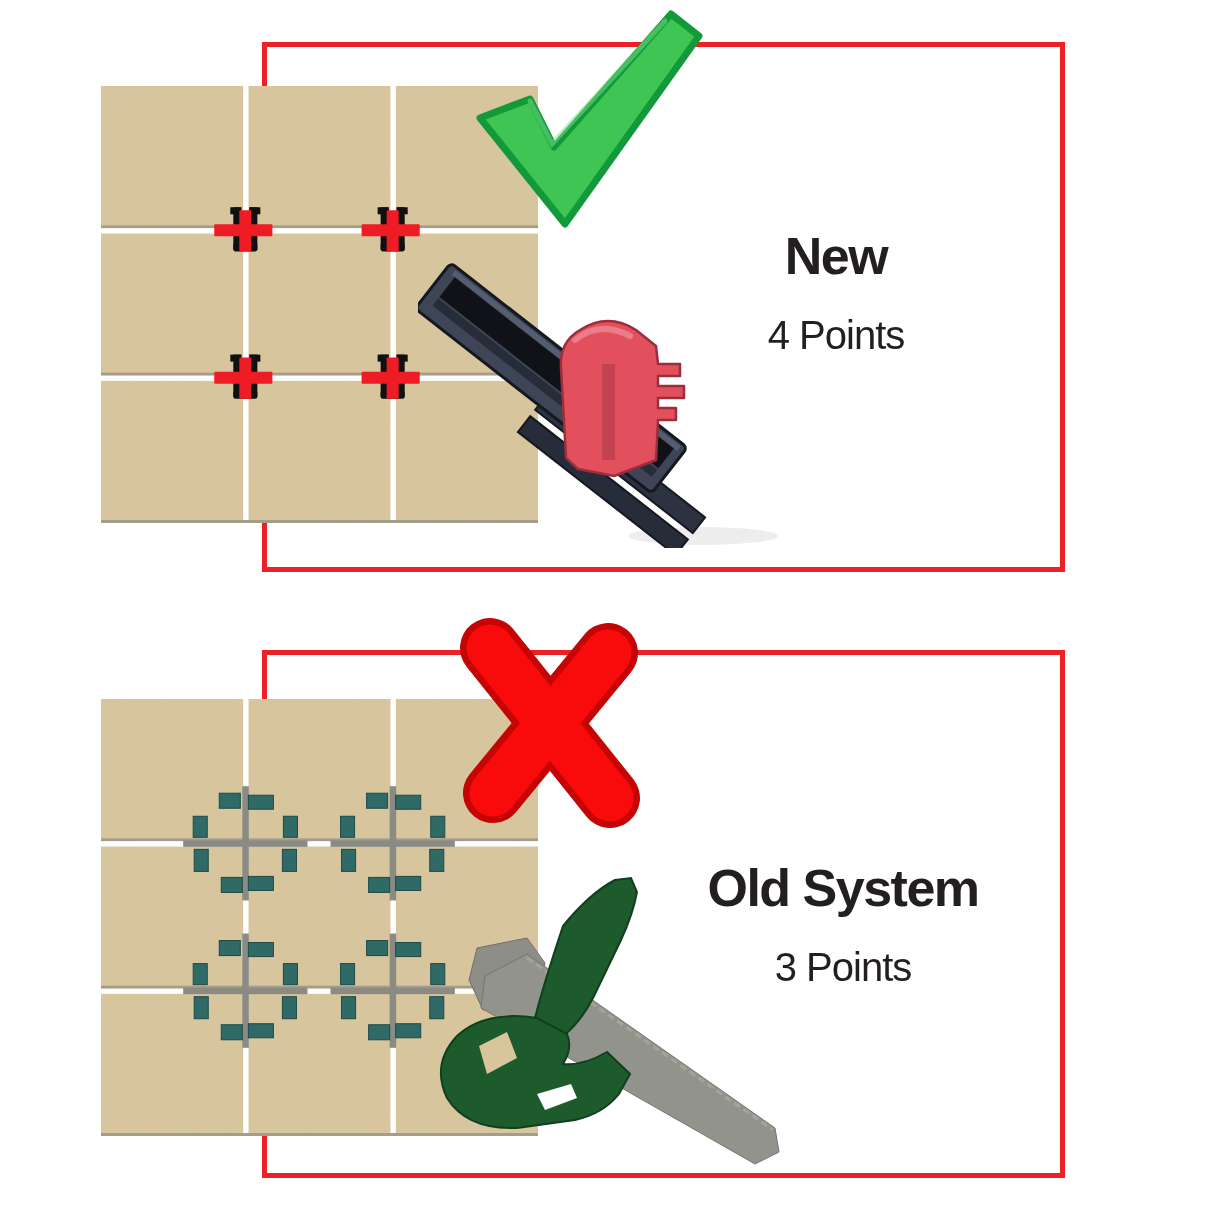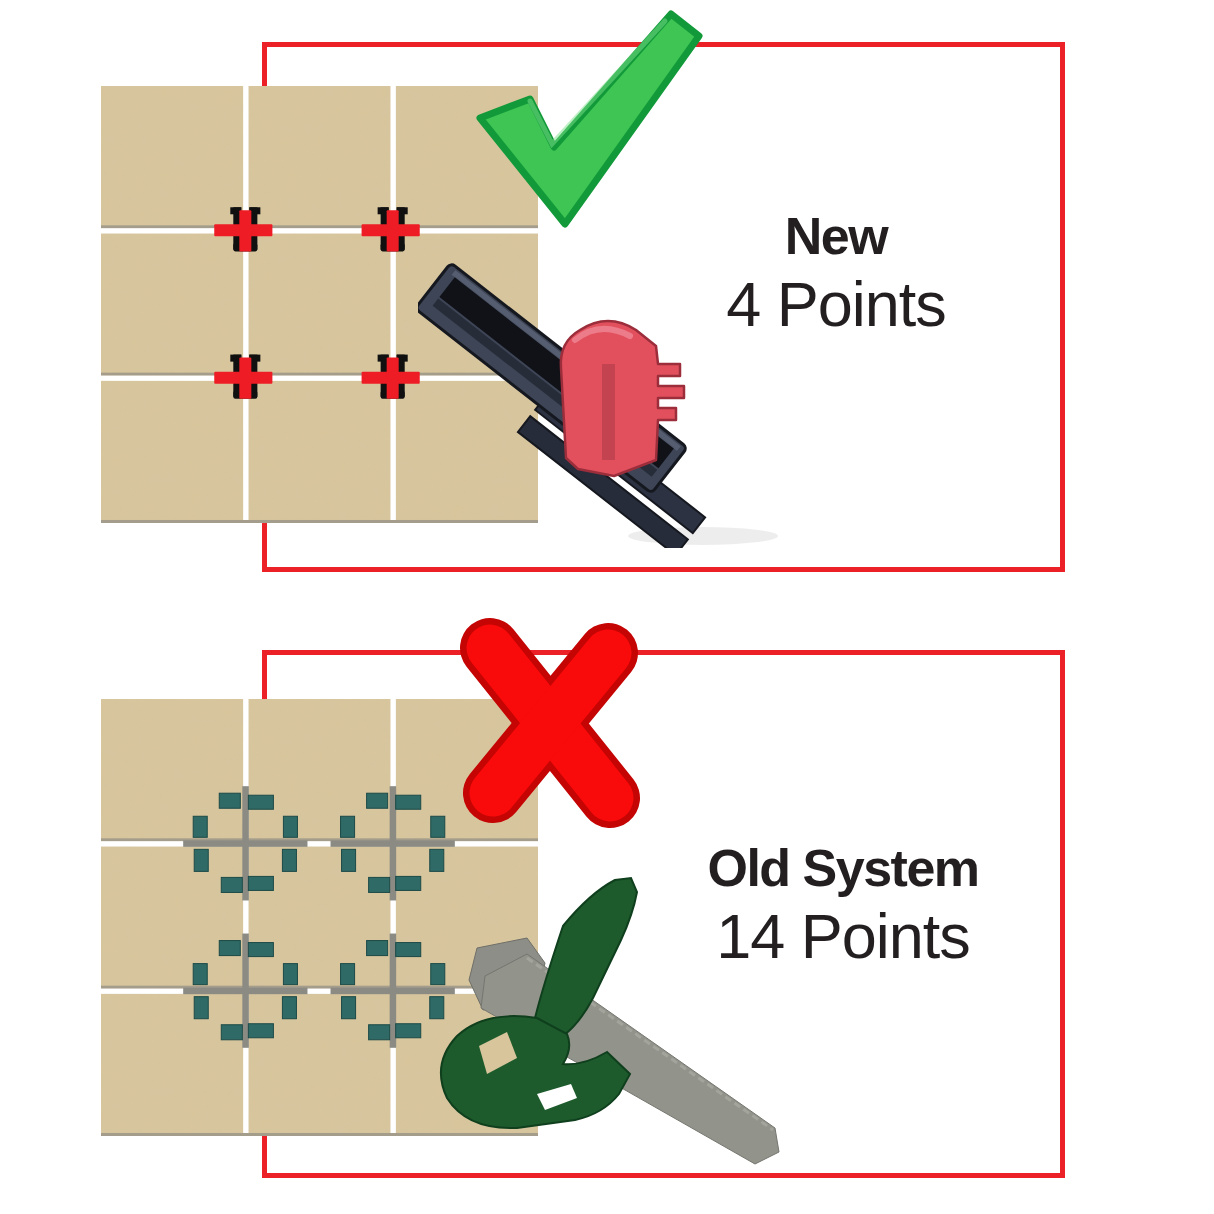--- a/index.html
+++ b/index.html
@@ -13,22 +13,22 @@
   .grid{position:absolute;width:437px;height:437px;}
   .grid-new{left:101px;top:86px;}
   .grid-old{left:101px;top:699px;}
   .icon-check{position:absolute;left:468px;top:6px;width:240px;height:225px;}
   .icon-cross{position:absolute;left:446px;top:604px;width:208px;height:226px;}
   .product-new{position:absolute;left:418px;top:246px;width:362px;height:302px;}
   .product-old{position:absolute;left:425px;top:868px;width:374px;height:300px;}
   .caption{position:absolute;text-align:center;color:#231f20;}
   .caption-new{left:636px;top:206px;width:400px;}
   .caption-old{left:643px;top:838px;width:400px;}
-  .title-line{font-weight:bold;font-size:52px;line-height:61px;letter-spacing:-1.5px;}
-  .subtitle{font-weight:normal;font-size:63px;line-height:58px;margin-top:8px;letter-spacing:-1px;}
+  .title-line{font-weight:bold;font-size:52px;line-height:61px;letter-spacing:-1.5px;margin-top:20px;}
+  .subtitle{font-weight:normal;font-size:40px;line-height:58px;margin-top:19px;letter-spacing:-1px;}
   .defs-holder{position:absolute;width:0;height:0;overflow:hidden;}
 </style>
 </head>
 <body>
 
 <div class="canvas">
 
   <svg class="defs-holder" aria-hidden="true">
     <defs>
       <filter id="grain" x="0%" y="0%" width="100%" height="100%">
@@ -214,17 +214,17 @@
       <path d="M 138 58 Q 165 25 190 12 L 206 10 L 212 24 Q 208 46 196 72 L 168 130 Q 155 155 138 168
                L 116 172 L 110 150 Q 118 118 138 58 Z" fill="#1d5b2c" stroke="#0f3f1d" stroke-width="2"></path>
       <path d="M 112 150 Q 60 142 32 168 Q 6 196 22 230 Q 42 262 92 260 L 150 252 Q 178 246 194 226
                L 205 206 L 182 184 Q 158 198 138 196 Q 148 180 142 166 Z" fill="#1d5b2c" stroke="#0f3f1d" stroke-width="2"></path>
       <polygon points="54,178 82,164 92,190 62,206" fill="#d8c59c"></polygon>
       <polygon points="112,226 146,216 152,230 120,242" fill="#ffffff"></polygon>
     </svg>
 
     <div class="caption caption-old">
       <div class="title-line">Old System</div>
-      <div class="subtitle">14 Points</div>
+      <div class="subtitle">3 Points</div>
     </div>
   </section>
 
 </div>
 
 </body></html>

